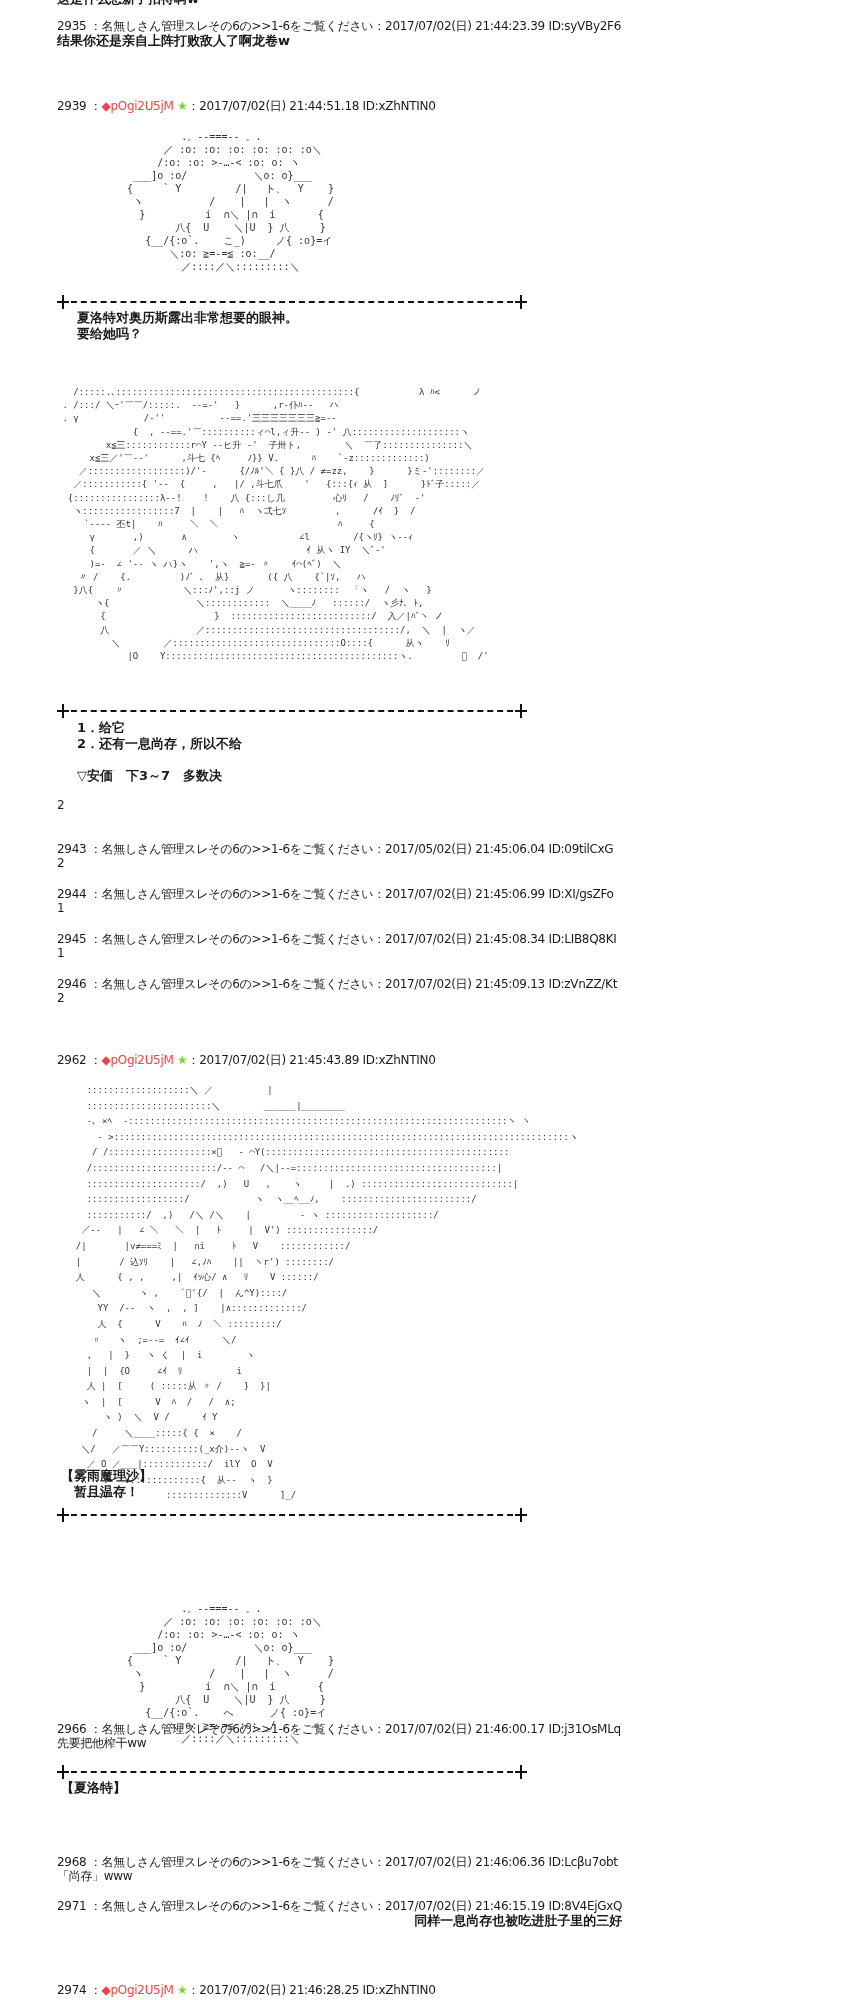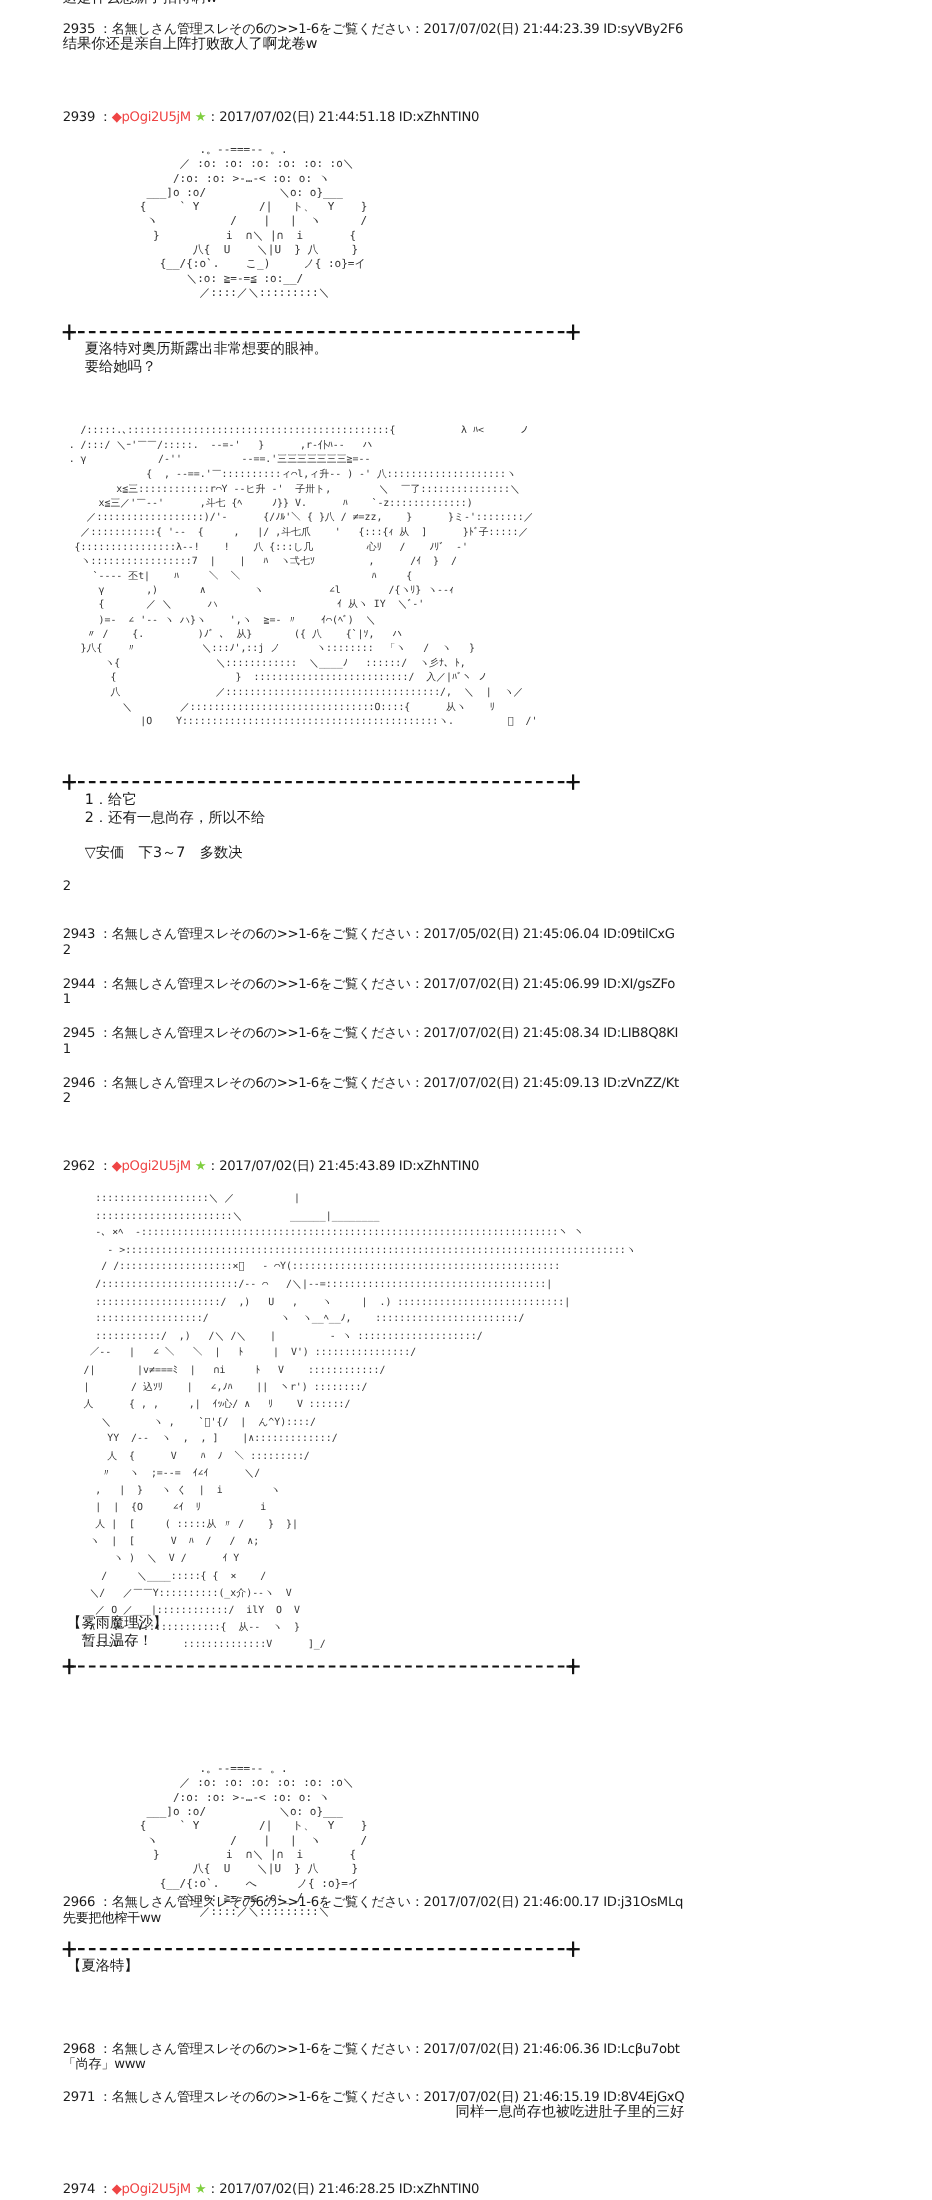--- a/index.html
+++ b/index.html
@@ -6,21 +6,21 @@
   body {
     width:847px; height:2000px; overflow:hidden; position:relative;
     font-family:"DejaVu Sans", "Liberation Sans", sans-serif;
     color:#1a1a1a; font-size:12px;
   }
   .page { position:absolute; left:57px; top:0; width:780px; }
   .abs { position:absolute; left:0; }
   .header-line { white-space:nowrap; font-size:12px; line-height:14px; letter-spacing:-0.3px; }
   .header-line .trip { color:#ef4444; }
   .header-line .star { color:#7fcf3f; }
-  .body-line { white-space:nowrap; font-size:13px; line-height:16px; }
+  .body-line { white-space:nowrap; font-size:13px; line-height:16px;font-weight:bold; }
   .aa {
     white-space:pre; font-family:"DejaVu Sans Mono", "Liberation Mono", monospace;
     font-size:10px; line-height:13px; color:#333;
   }
   .rule {
     position:absolute; height:14px; font-size:12px; line-height:14px;
   }
   .rule .bar {
     position:absolute; left:4px; right:4px; top:6px; height:0;
     border-top:2px dashed #111;

